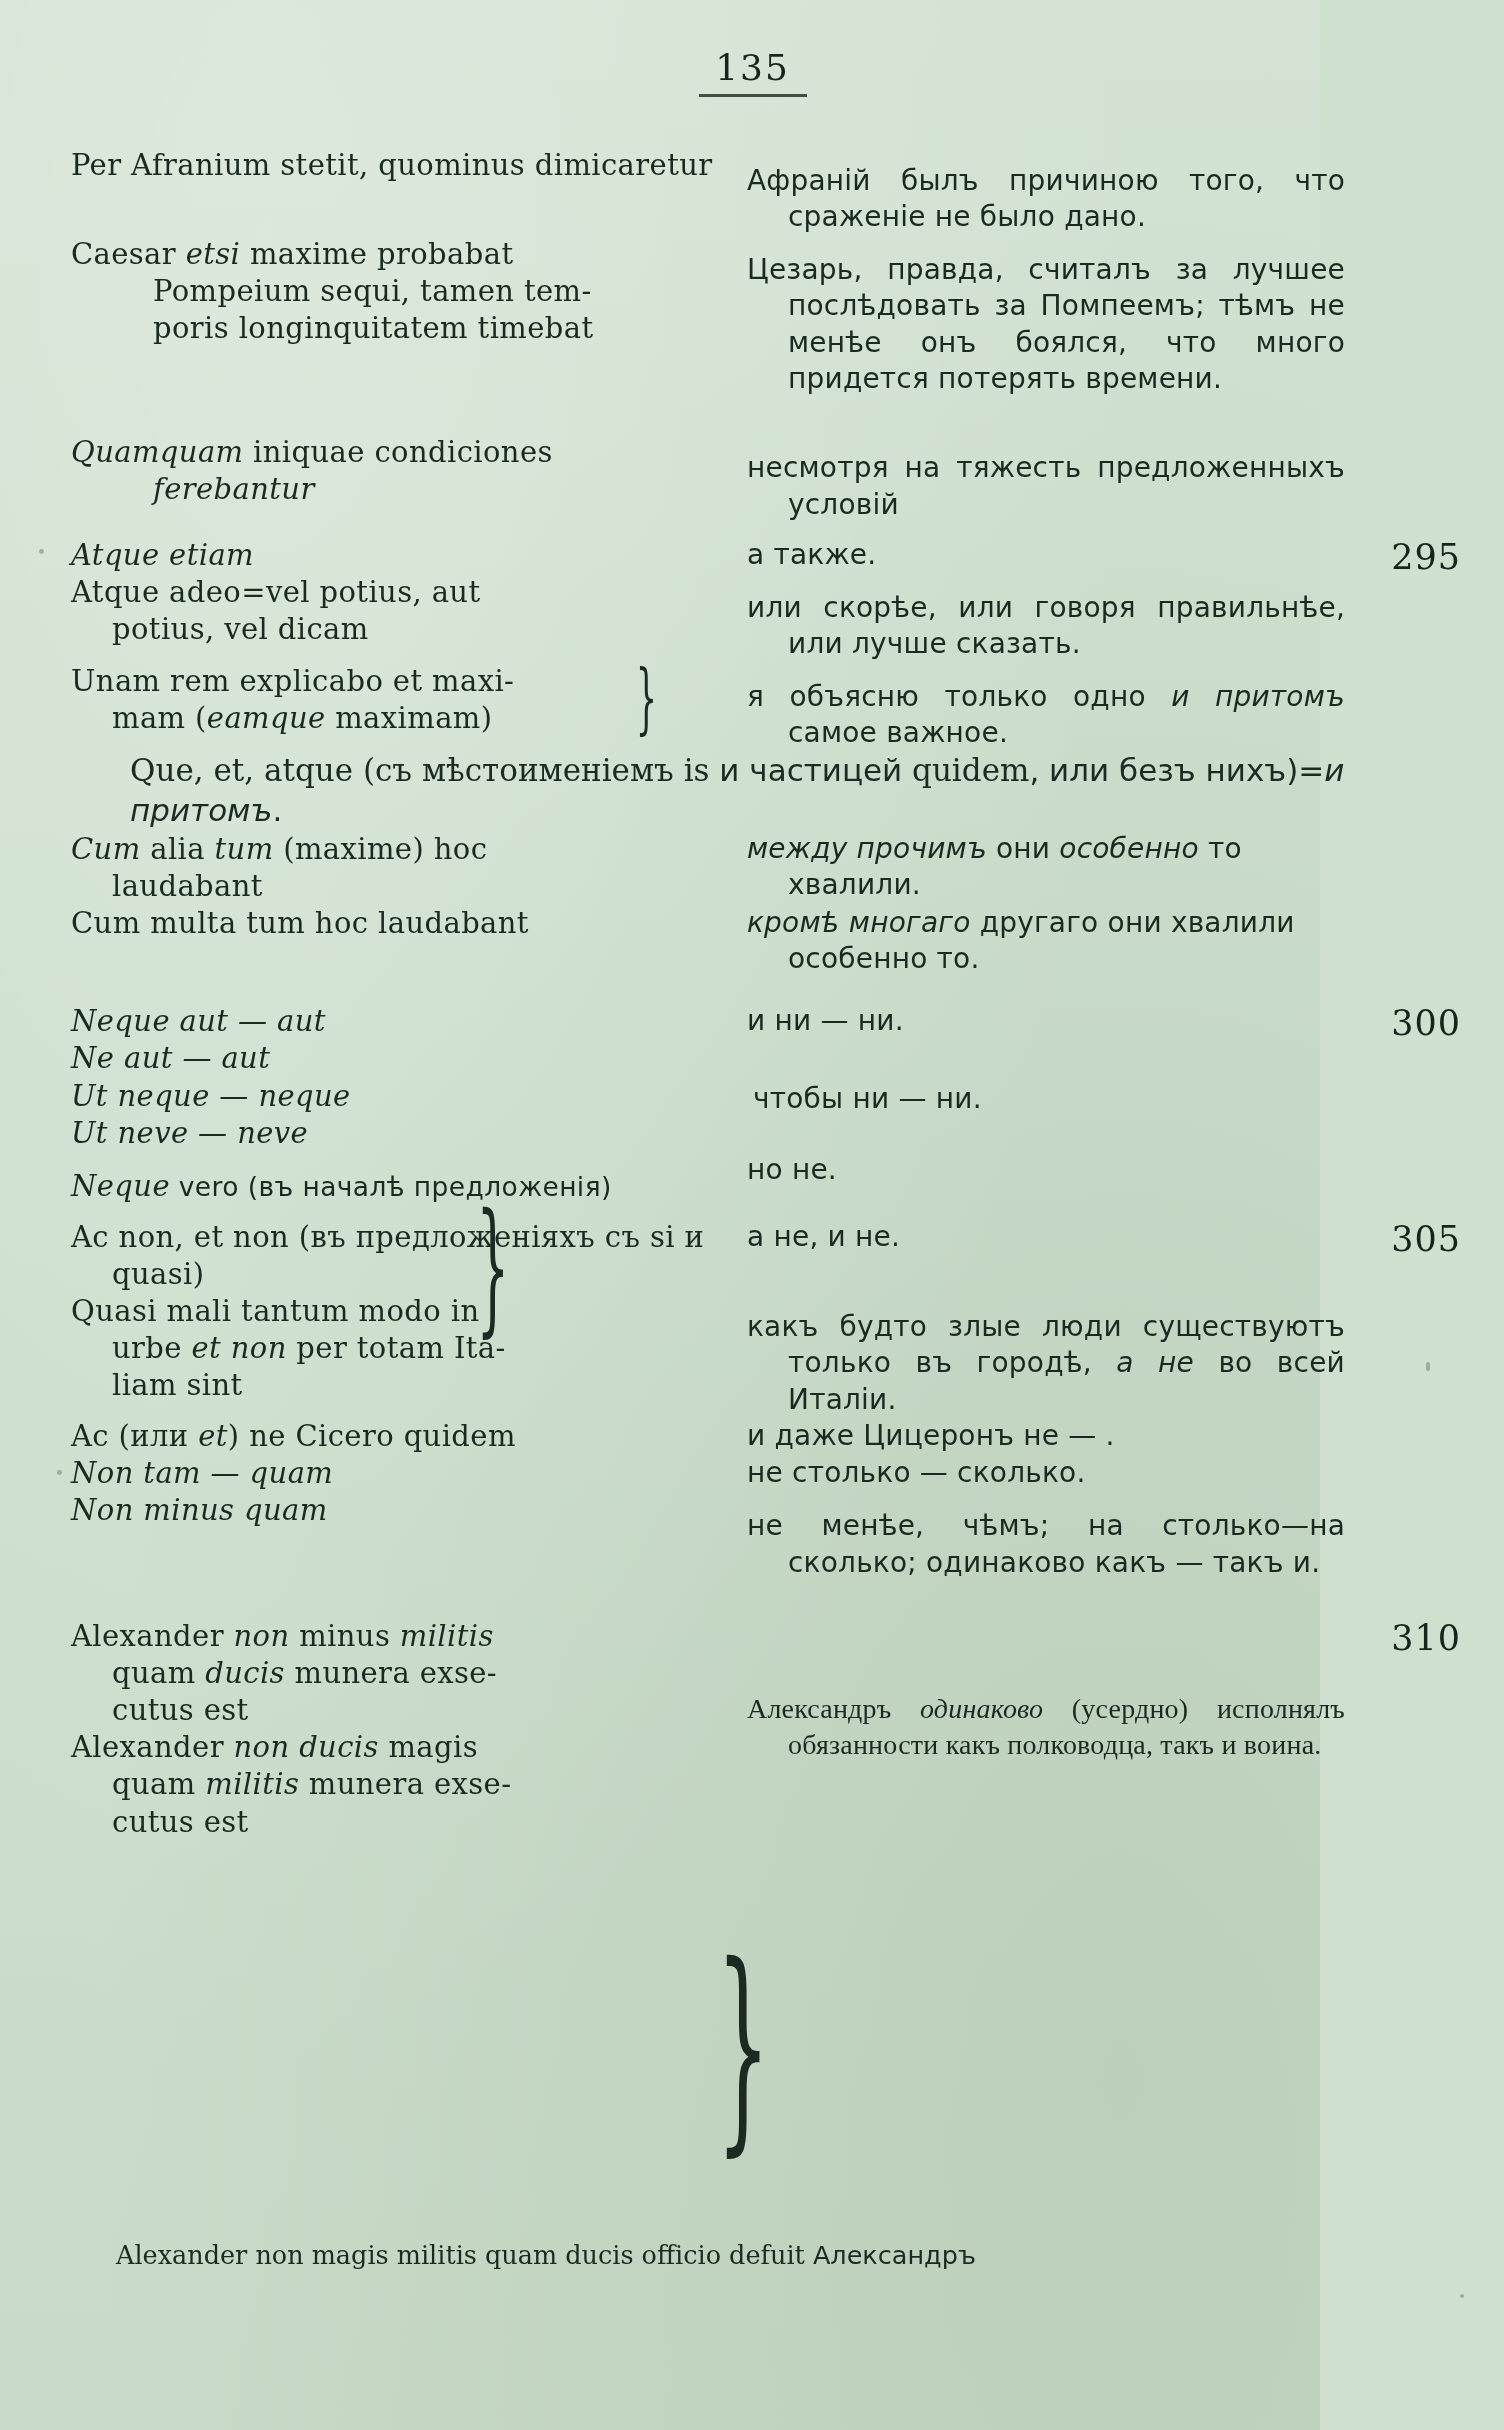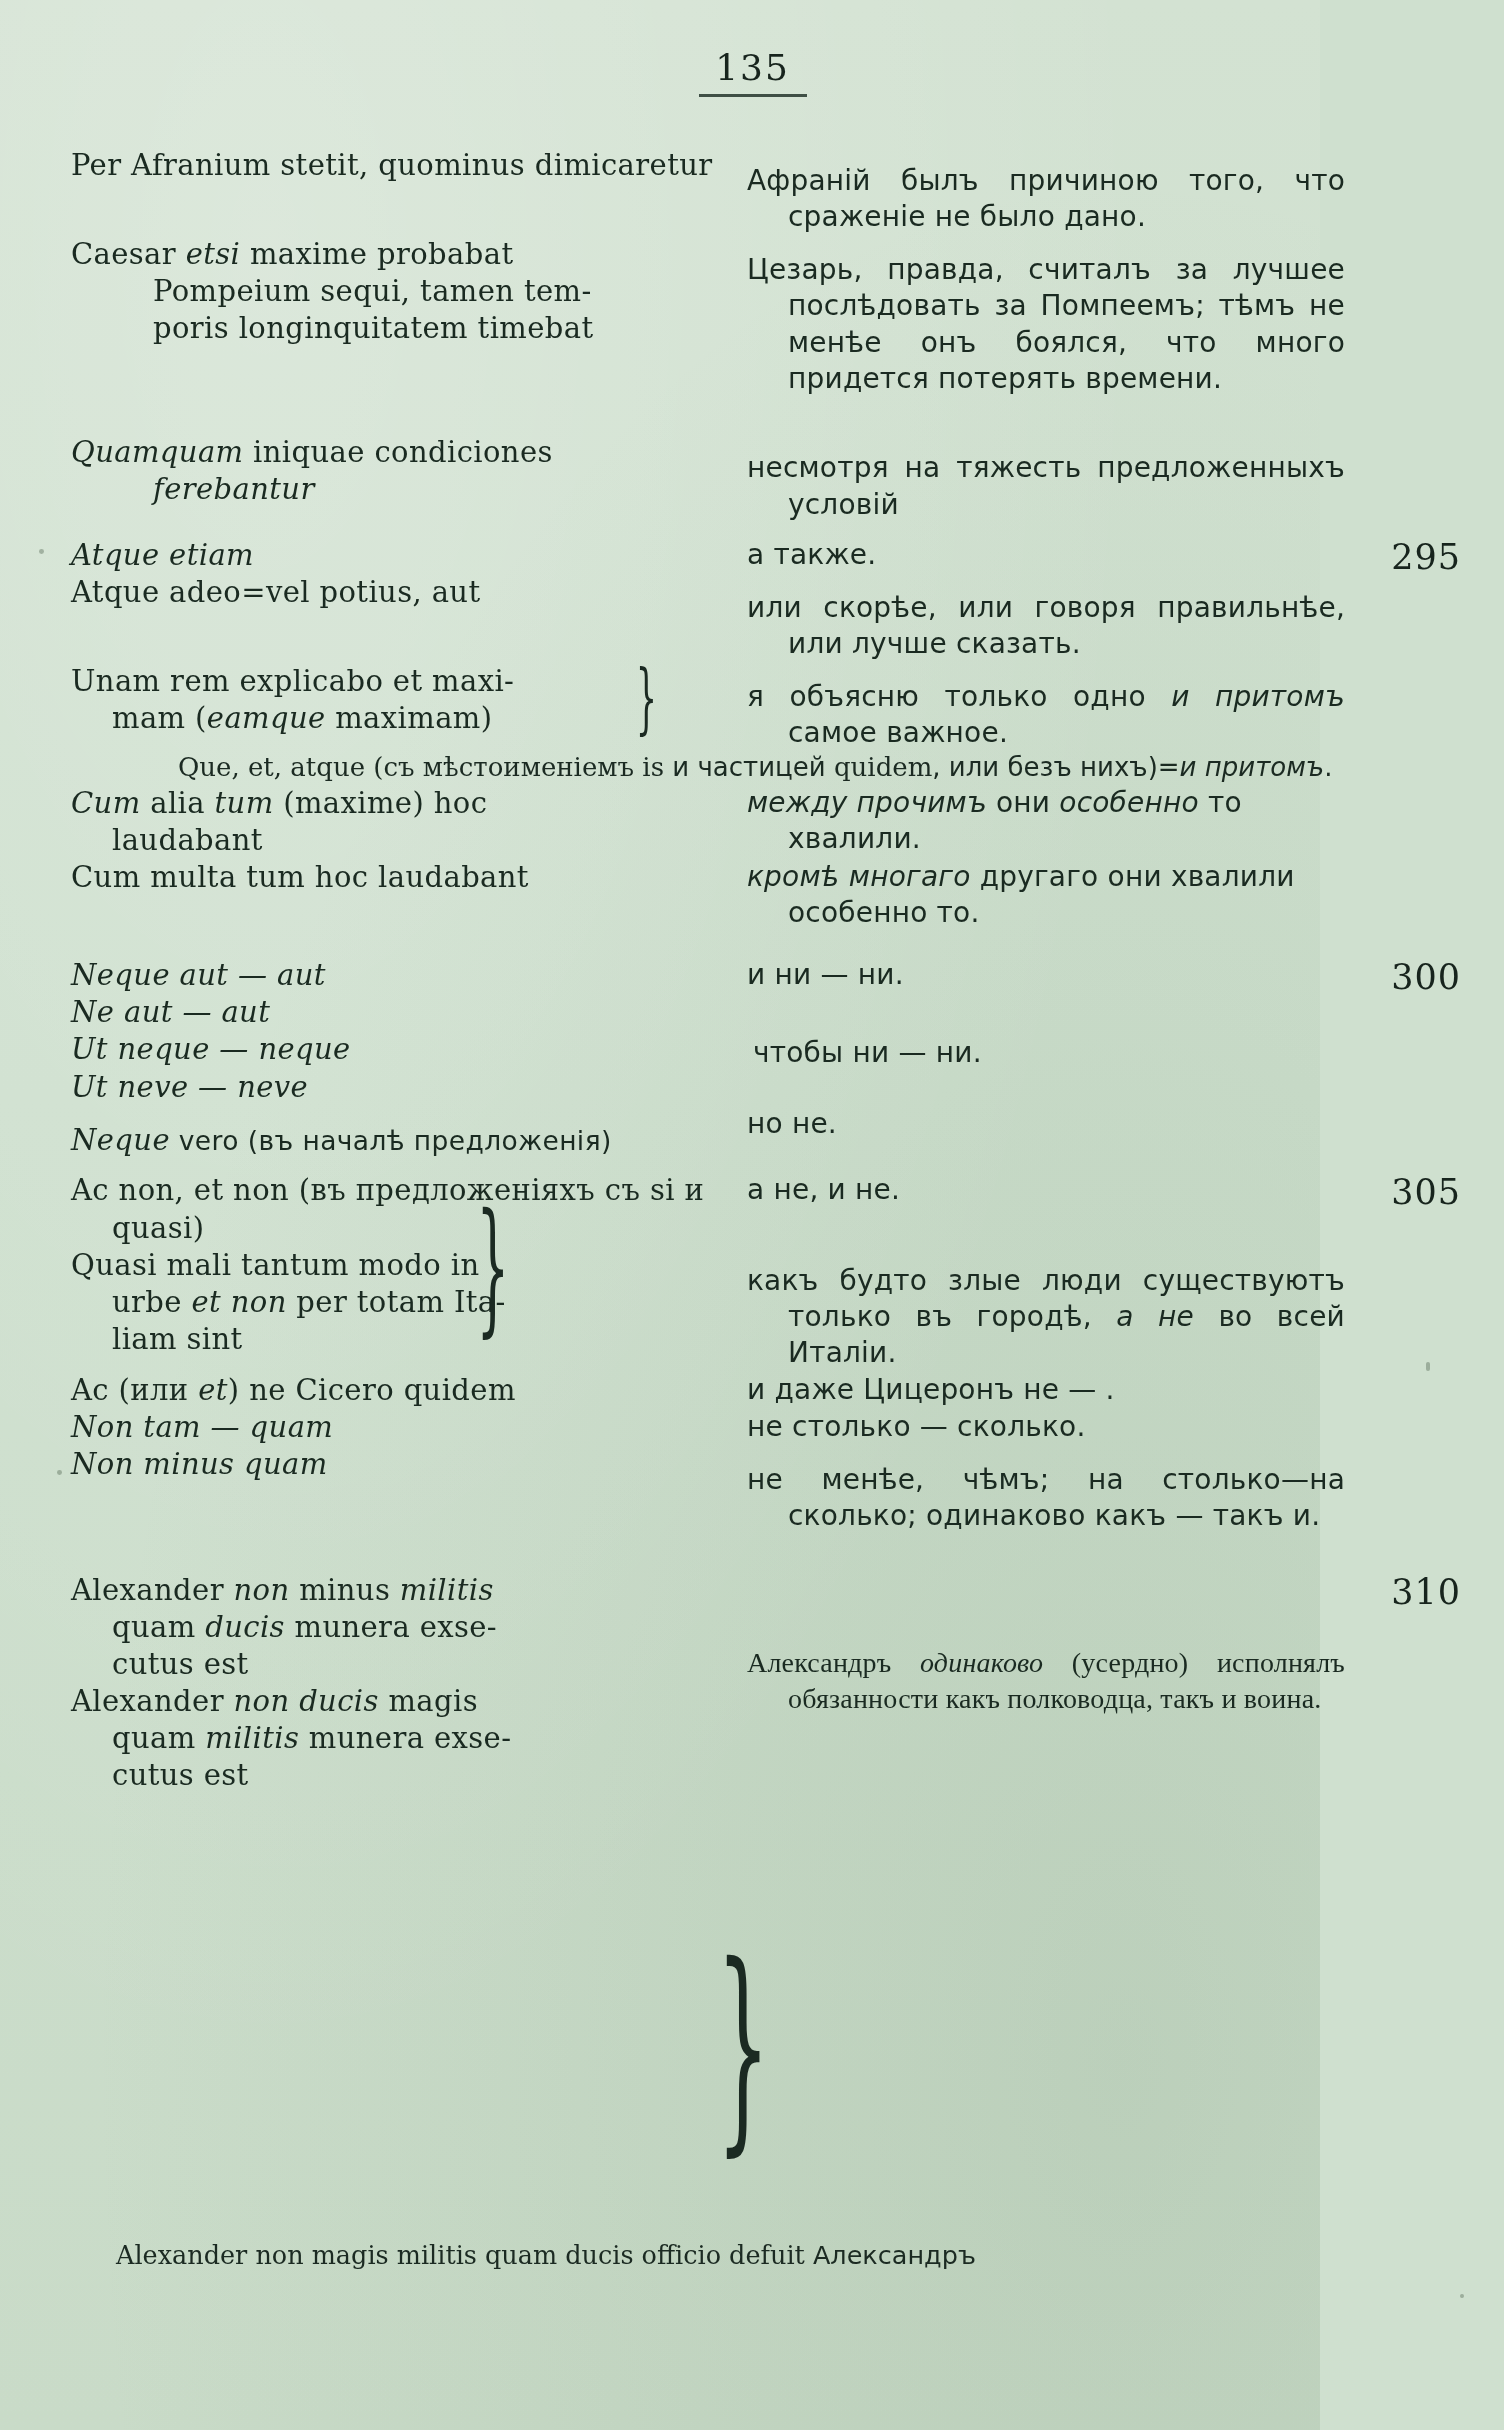--- a/index.html
+++ b/index.html
@@ -89,23 +89,22 @@
     display: block;
     padding-left: 41px;
     text-indent: -41px;
   }
   .justify {
     text-align: justify;
     text-align-last: left;
     margin-top: 16px;
   }
   .note {
-    font-size: 26px;
+    font-size: 31px;
     line-height: 1.28;
-    margin-left: 48px;
   }
   .note-lat {
     font-family: "DejaVu Serif", serif;
   }
   .note-rus {
     font-family: "DejaVu Sans", sans-serif;
   }
   .gap-sm { height: 13.7px; }
   .gap-md { height: 25.5px; }
   .gap-lg { height: 37px; }
@@ -218,20 +217,21 @@
       <div class="col-rus">
         <div class="rus">а также.</div>
         <div class="linenum">295</div>
       </div>
     </div>
 
     <div class="row">
       <div class="col-lat">
         <div class="lat">
           <span>Atque adeo=vel potius, aut</span><br>
+          <span class="indent">potius, vel dicam</span>
         </div>
       </div>
       <div class="col-rus">
         <div class="rus hang justify">или скорѣе, или говоря правильнѣе, или лучше сказать.</div>
       </div>
     </div>
 
     <div class="row">
       <div class="col-lat">
         <div class="lat">

